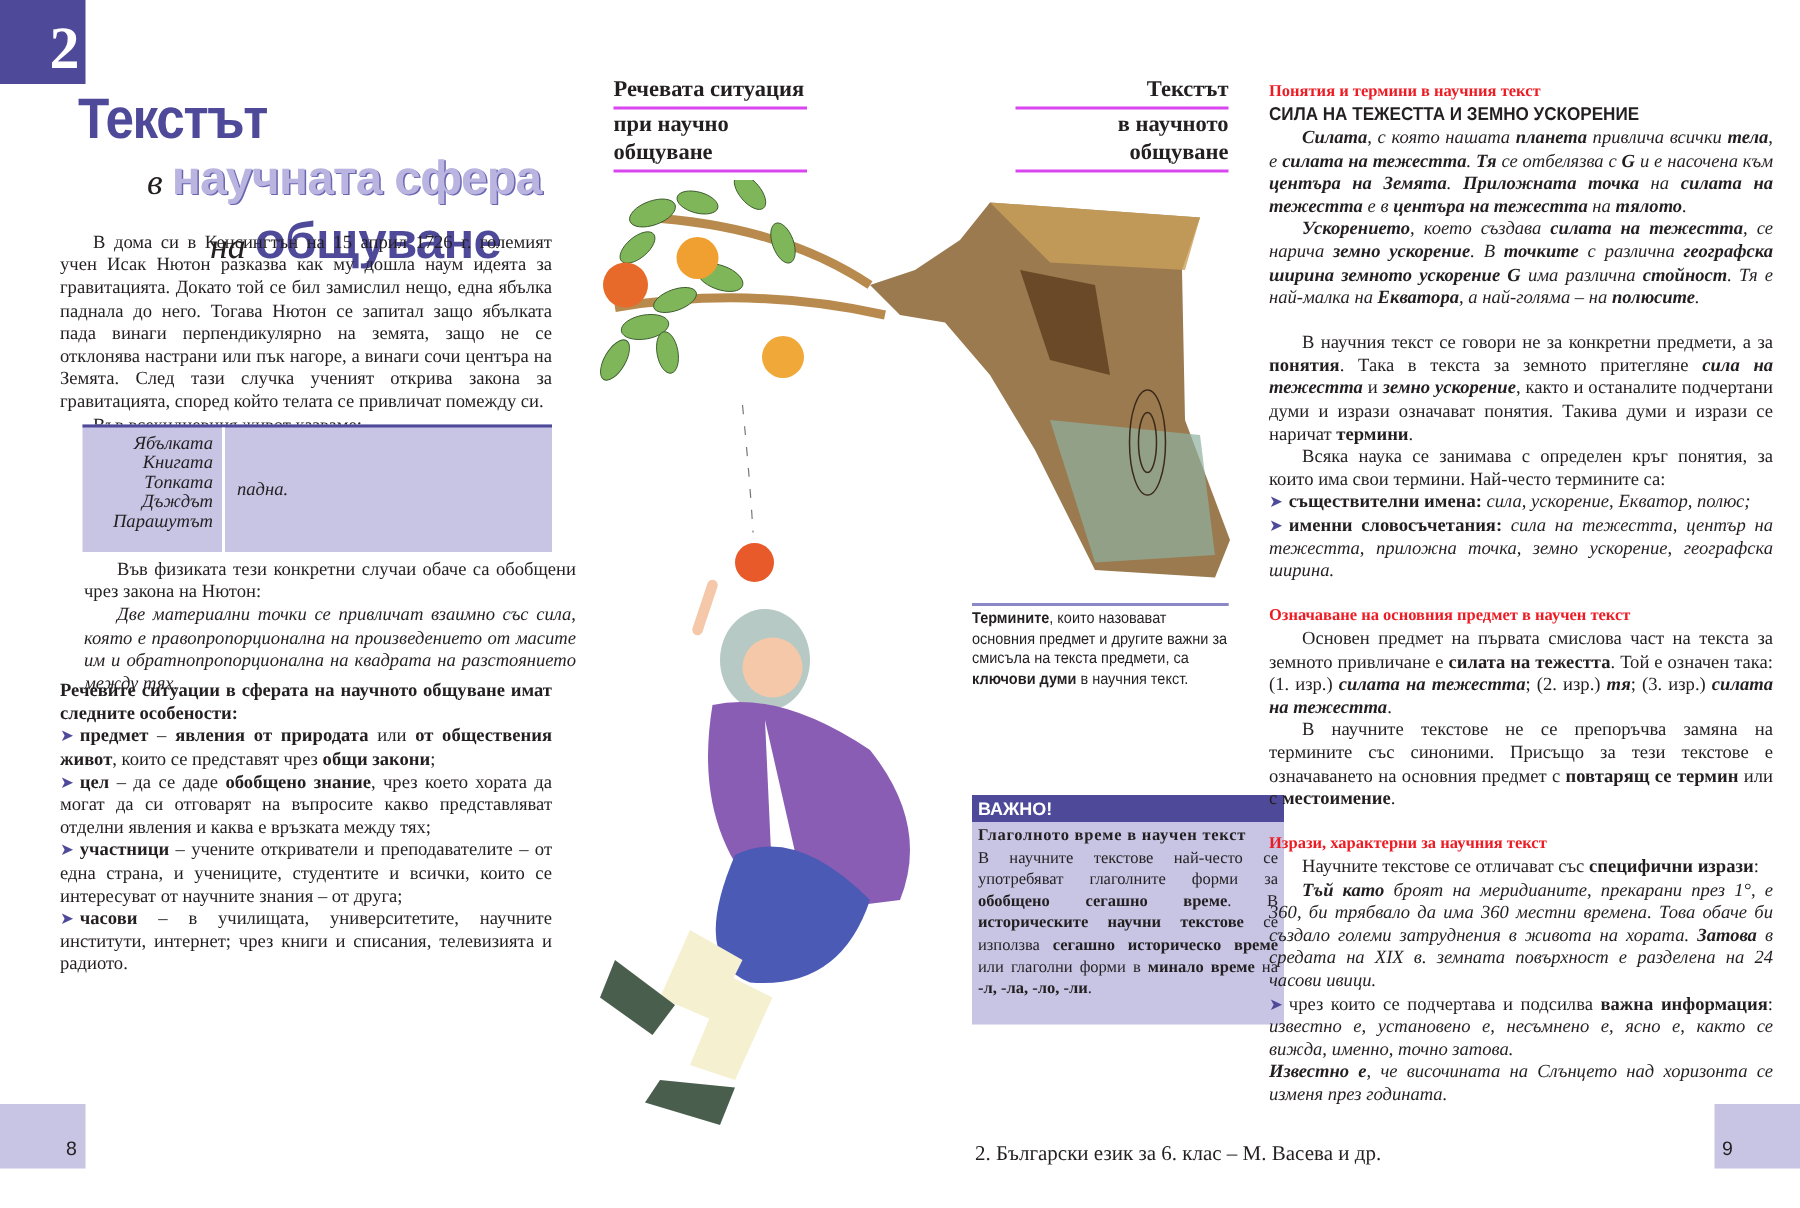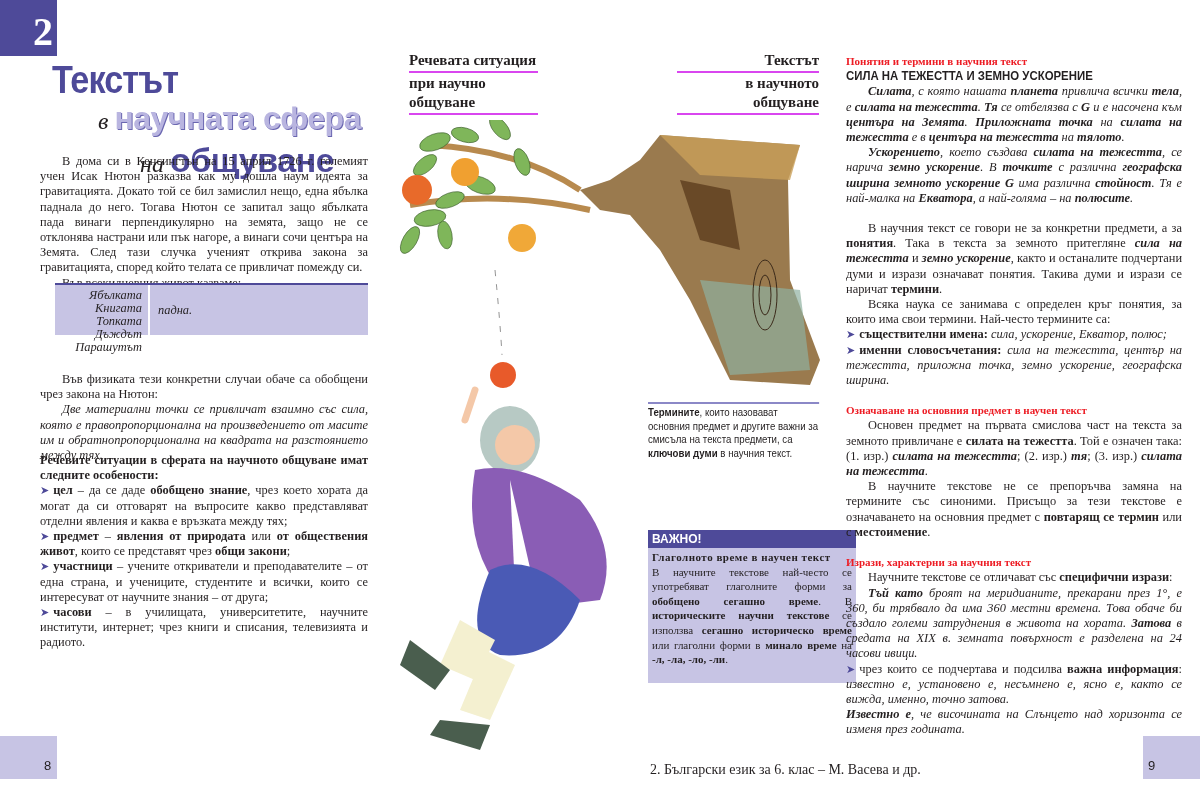--- a/index.html
+++ b/index.html
@@ -27,25 +27,25 @@
   .col { font-size: 12.4px; line-height: 15.2px; text-align: justify; }
   .col p { margin: 0; }
   .indent { text-indent: 22px; }
   .it { font-style: italic; }
   .b { font-weight: bold; }
   .bi { font-weight: bold; font-style: italic; }
   .arrow { color: #4e4a99; font-family: "DejaVu Sans", sans-serif; font-size: 11px; margin-right: 4px; }
 
   .left-col { left: 40px; top: 154px; width: 328px; }
 
-  .example-table { left: 55px; top: 283px; width: 313px; height: 52px; background: #c7c4e4; border-top: 2px solid #4e4a99; display: flex; }
+  .example-table { left: 55px; top: 283px; width: 313px; height: 85px; background: #c7c4e4; border-top: 2px solid #4e4a99; display: flex; }
   .ex-left { width: 95px; text-align: right; font-style: italic; font-size: 12.4px; line-height: 13px; padding: 4px 6px 0 0; border-right: 2px solid #fff; }
   .ex-right { flex: 1; font-style: italic; font-size: 12.4px; display: flex; align-items: center; padding-left: 8px; }
 
-  .left-col2 { left: 40px; top: 372px; width: 328px; }
+  .left-col2 { left: 56px; top: 372px; width: 328px; }
   .left-col3 { left: 40px; top: 453px; width: 328px; }
 
   
   .sec-head { font-weight: bold; font-size: 15px; line-height: 19px; }
   .sec-head .line { border-bottom: 2px solid #d946ef; padding: 1px 0; margin-left: 28px; }
   .head-left { left: 381px; top: 50px; width: 157px; }
   .head-right { left: 649px; top: 50px; width: 170px; text-align: right; }
 
   
   .illus { left: 260px; top: 120px; width: 570px; height: 640px; }
@@ -103,22 +103,22 @@
   <div class="ex-right">падна.</div>
 </div>
 
 <div class="abs col left-col2">
   <p class="indent">Във физиката тези конкретни случаи обаче са обобщени чрез закона на Нютон:</p>
   <p class="indent it">Две материални точки се привличат взаимно със сила, която е правопропорционална на произведението от масите им и обратнопропорционална на квадрата на разстоянието между тях.</p>
 </div>
 
 <div class="abs col left-col3">
   <p class="b">Речевите ситуации в сферата на научното общуване имат следните особености:</p>
+  <p><span class="arrow">➤</span><span class="b">предмет</span><span> – </span><span class="b">явления от природата</span><span> или </span><span class="b">от обществения живот</span><span>, които се представят чрез </span><span class="b">общи закони</span><span>;</span></p>
   <p><span class="arrow">➤</span><span class="b">цел</span><span> – </span><span>да се даде </span><span class="b">обобщено знание</span><span>, чрез което хората да могат да си отговарят на въпросите какво представляват отделни явления и каква е връзката между тях;</span></p>
-  <p><span class="arrow">➤</span><span class="b">предмет</span><span> – </span><span class="b">явления от природата</span><span> или </span><span class="b">от обществения живот</span><span>, които се представят чрез </span><span class="b">общи закони</span><span>;</span></p>
   <p><span class="arrow">➤</span><span class="b">участници</span><span> – </span><span>учените откриватели и преподавателите – от една страна, и учениците, студентите и всички, които се интересуват от научните знания – от друга;</span></p>
   <p><span class="arrow">➤</span><span class="b">часови</span><span> – </span><span>в училищата, университетите, научните институти, интернет; чрез книги и списания, телевизията и радиото.</span></p>
 </div>
 
 <div class="abs sec-head head-left">
   <div class="line">Речевата ситуация</div>
   <div class="line">при научно общуване</div>
 </div>
 <div class="abs sec-head head-right">
   <div class="line">Текстът</div>

